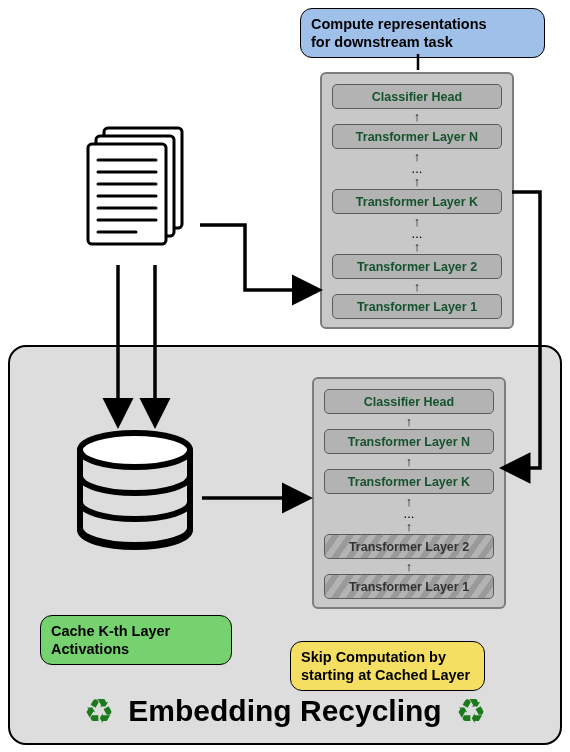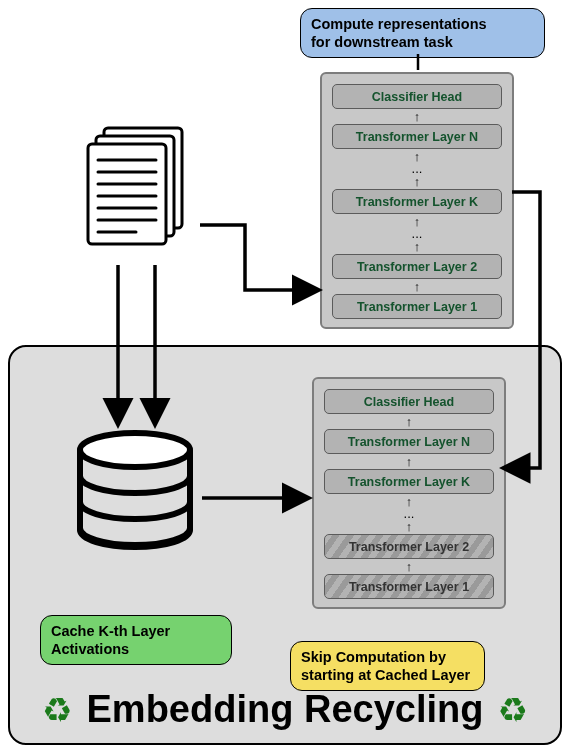--- a/index.html
+++ b/index.html
@@ -78,21 +78,21 @@
   .big-box {
     position: absolute;
     left: 8px;
     width: 554px;
     border: 2.5px solid #000;
     border-radius: 18px;
     background: #ddd;
   }
 
   .title-footer {
-    font-size: 38px;
+    font-size: 30px;
     font-weight: bold;
     text-align: center;
   }
 
   .recycle {
     font-size: 34px;
     color: #1b7a1b;
   }
 
   svg.overlay {

